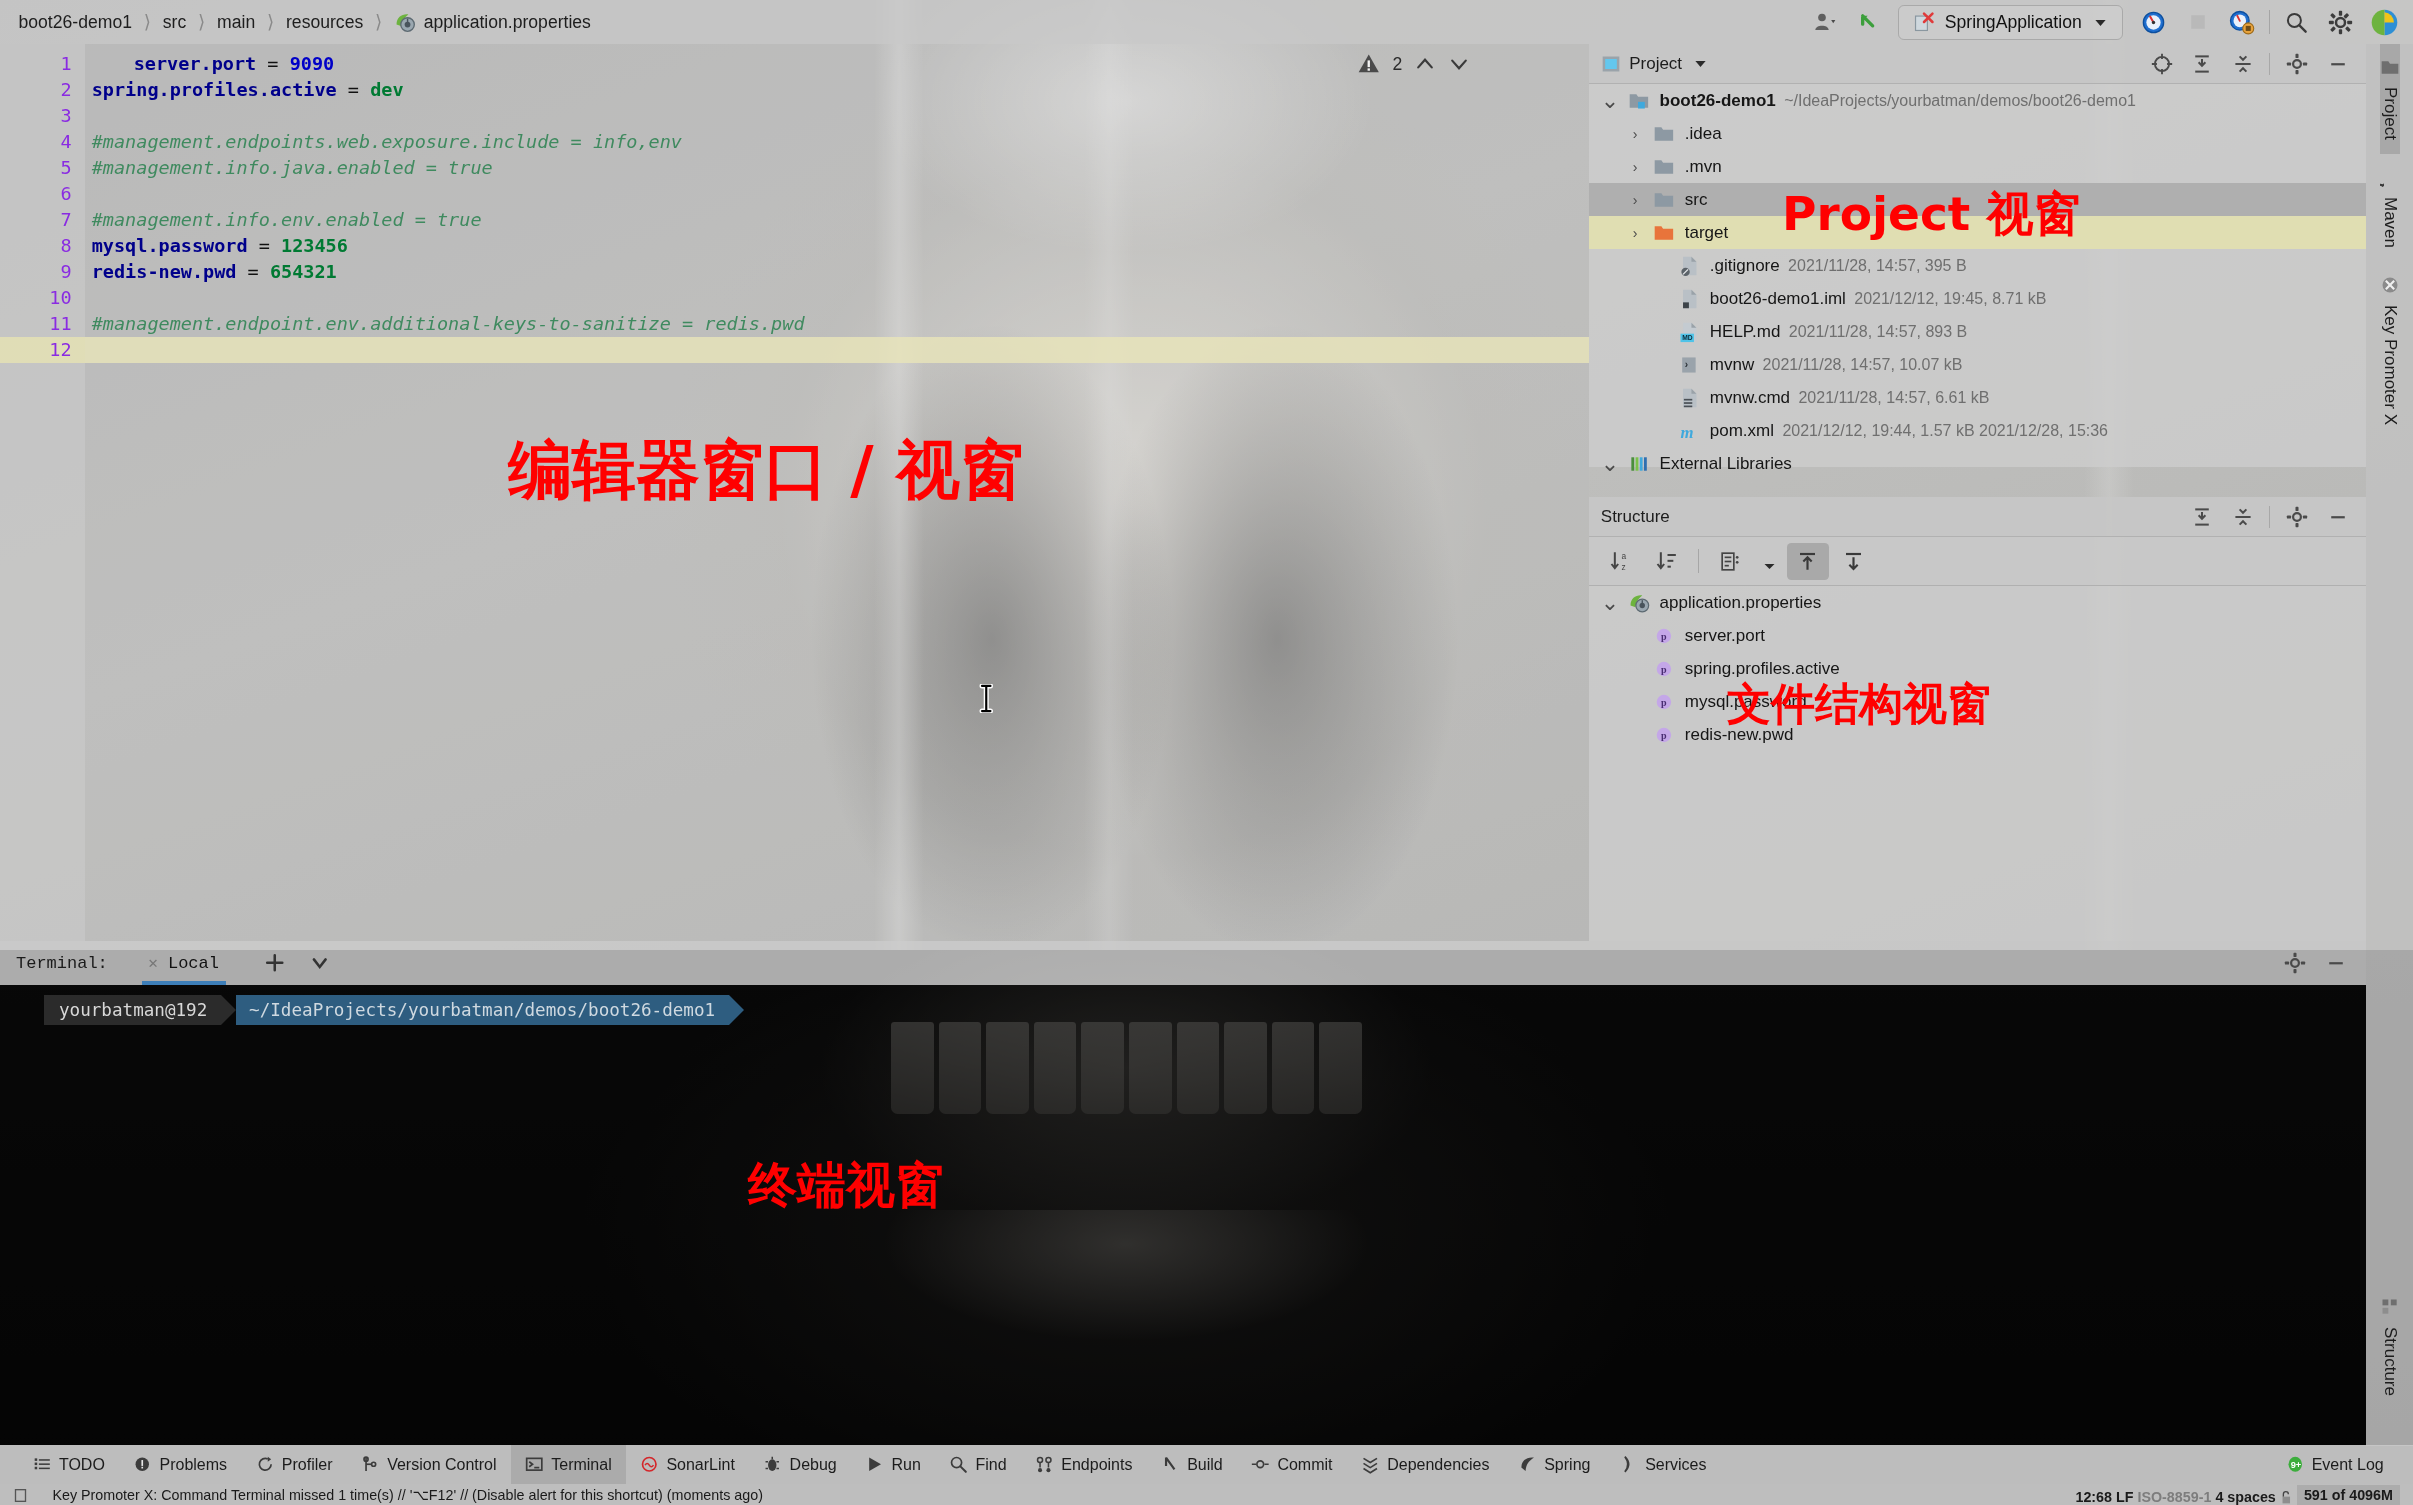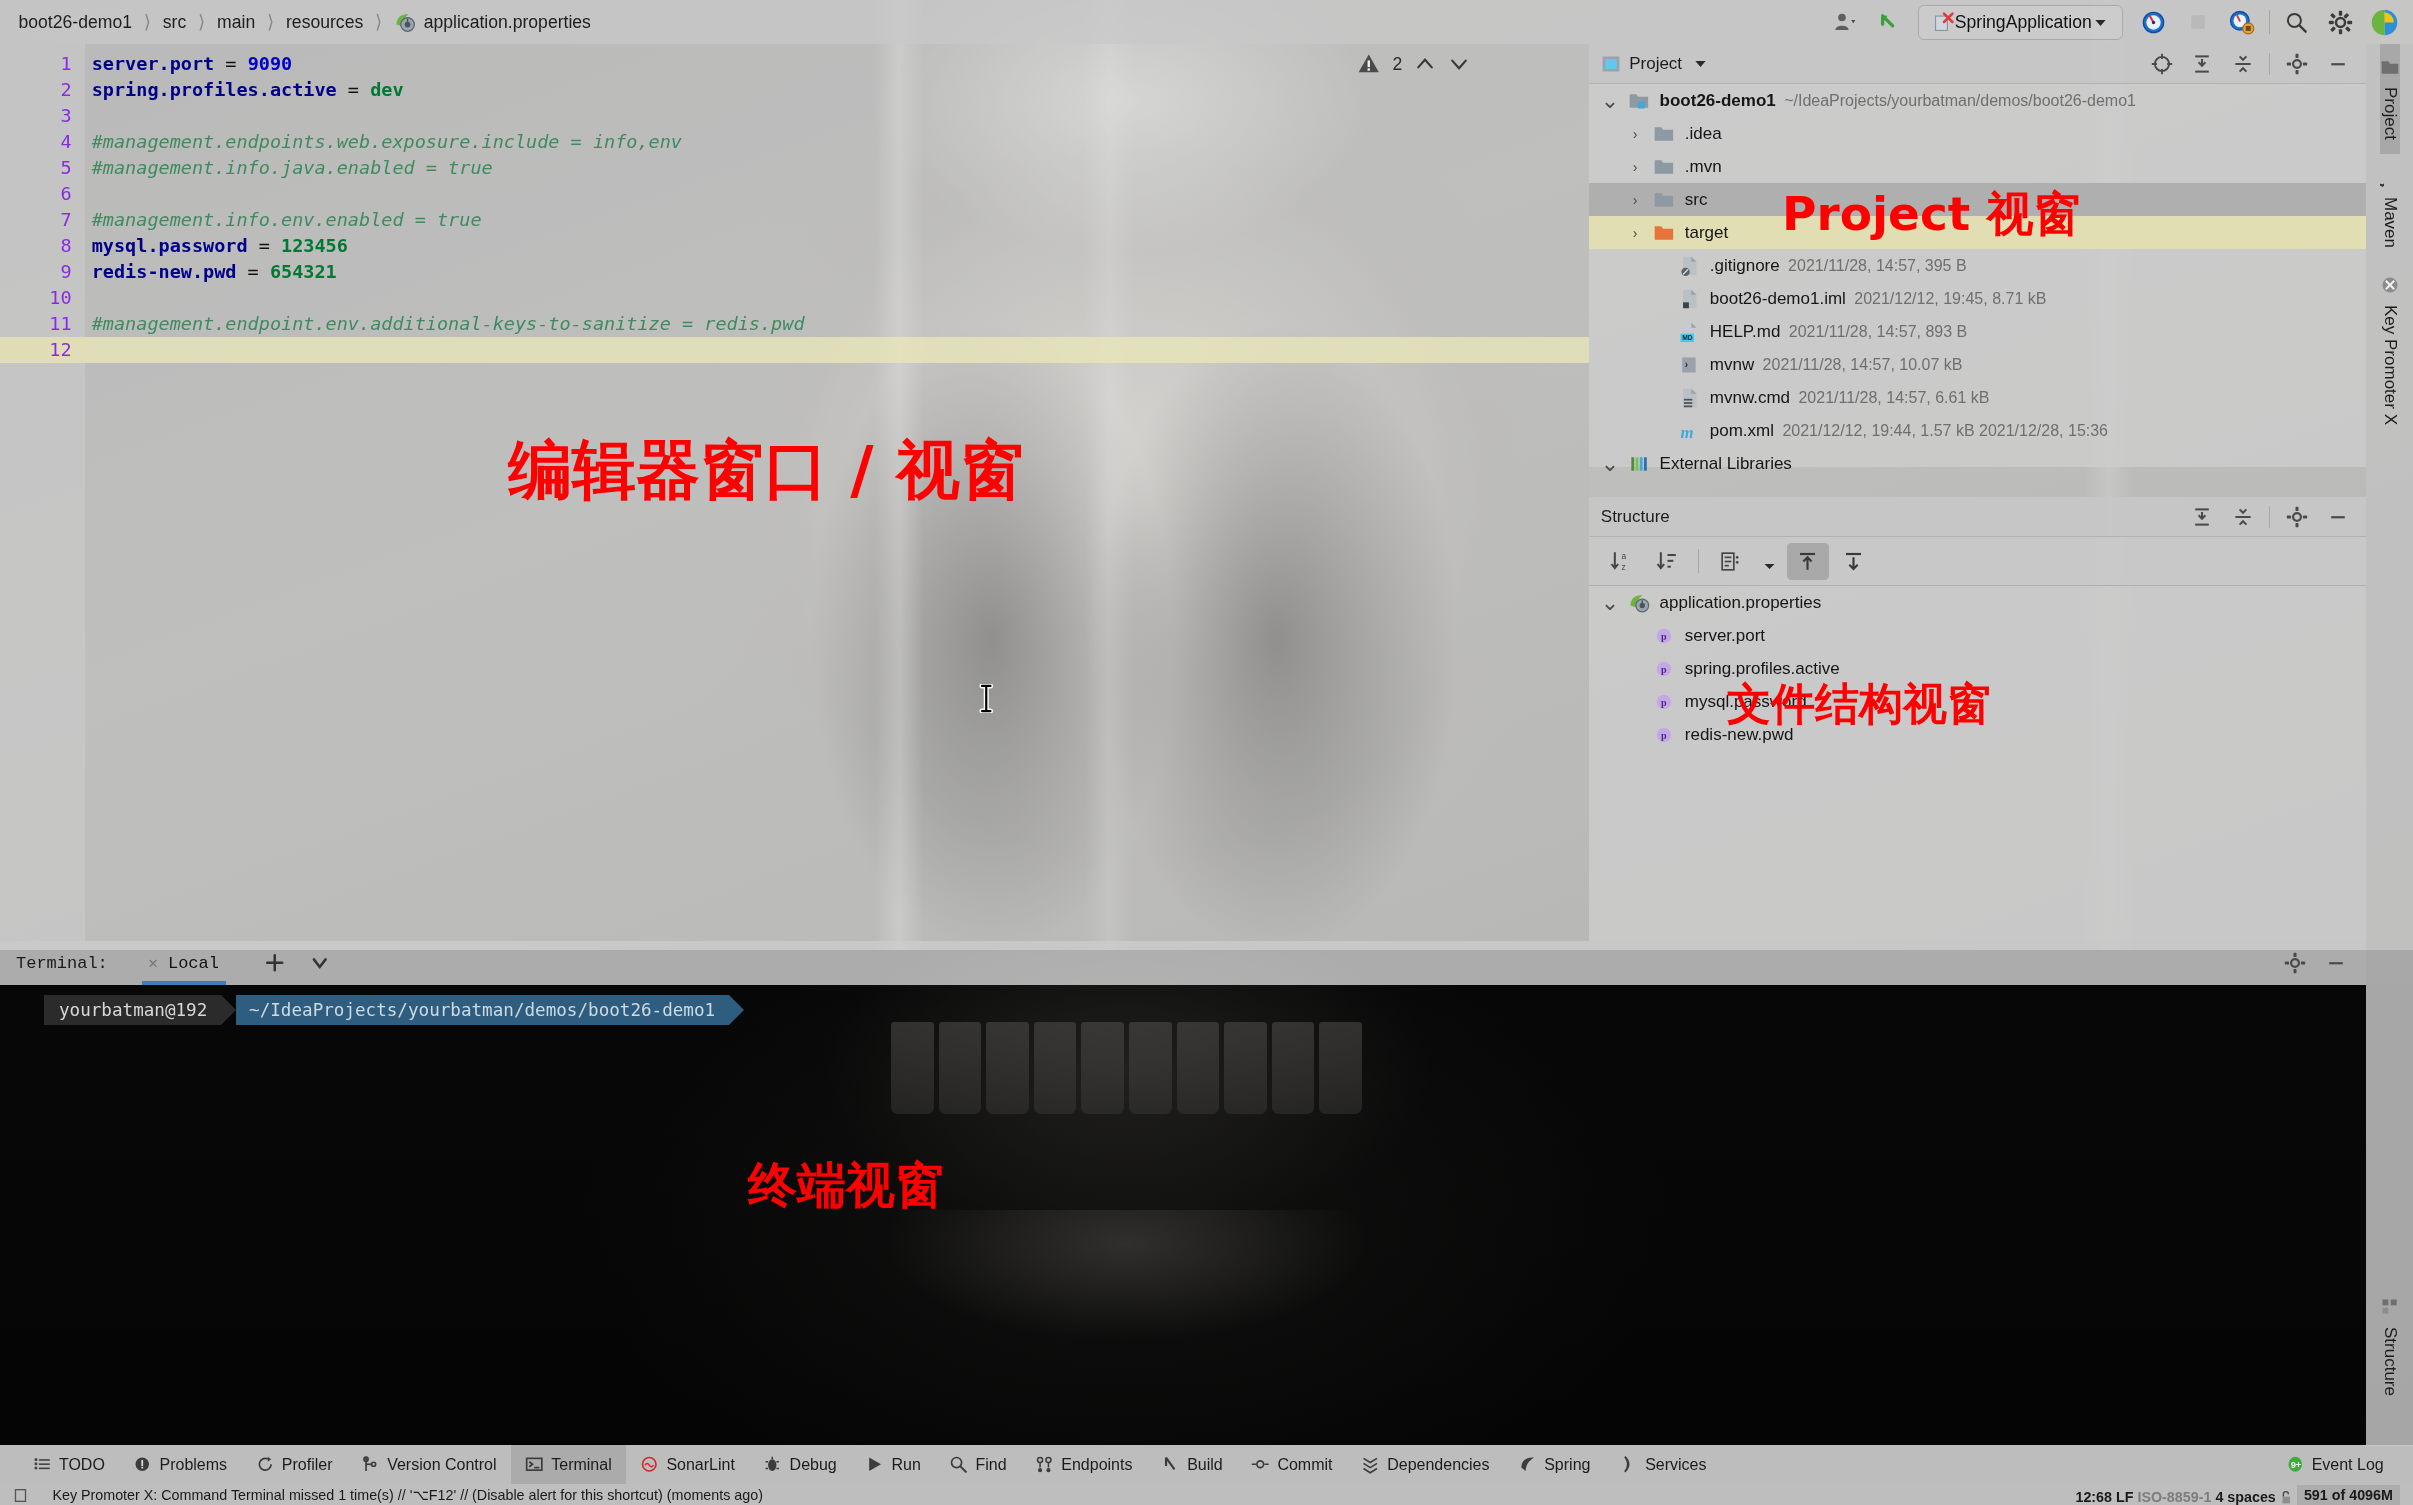--- a/index.html
+++ b/index.html
@@ -49,21 +49,21 @@
   .crumb-sep { color:#8a8a8a; font-size:18.5px; margin:0 11.8px; }
   .crumb-icon { display:inline-block; width:22px; height:22px; margin-right:7.6px; vertical-align:-4.2px; }
 
   
   #top-toolbar {
     position:absolute; right:6.7px; top:0; height:44px;
     display:flex; align-items:center; gap:0; z-index:6;
   }
   .tb-btn { width:44px; height:39px; display:flex; align-items:center; justify-content:center; cursor:default; }
   .runcfg {
-    display:flex; align-items:center; height:35px; padding:0 13.4px;
+    display:flex; align-items:center; gap:10px; height:35px; padding:0 13.4px;
     border:0.8px solid #a9a9a9; border-radius:5.9px; background:rgba(208,208,208,.55);
     font-size:17.6px; color:#111; margin:0 8.4px;
   }
   .tb-div { width:0.8px; height:23.5px; background:#a5a5a5; margin:0 5px; }
 
   
   #editor-area { position:absolute; left:0; top:44px; width:1589px; height:897px; z-index:4; }
   #gutter {
     position:absolute; left:0; top:0; width:85px; height:897px;
     background:rgba(199,199,199,.72);
@@ -339,21 +339,21 @@
         <div class="lineno" style="top: 137px;">6</div>
         <div class="lineno" style="top: 163px;">7</div>
         <div class="lineno" style="top: 189px;">8</div>
         <div class="lineno" style="top: 215px;">9</div>
         <div class="lineno" style="top: 241px;">10</div>
         <div class="lineno" style="top: 267px;">11</div>
         <div class="caret-line-gutter" style="top: 293px;"></div>
         <div class="lineno" style="top: 293px;">12</div>
       </div>
     <div id="code-surface">
-        <div class="codeline" style="top: 6.7px;"><span class="tok-key">server.port</span><span class="tok-eq"> = </span><span class="tok-num">9090</span></div>
+        <div class="codeline" style="top: 6.7px; margin-left: 42px;"><span class="tok-key">server.port</span><span class="tok-eq"> = </span><span class="tok-num">9090</span></div>
         <div class="codeline" style="top: 33px;"><span class="tok-key">spring.profiles.active</span><span class="tok-eq"> = </span><span class="tok-val">dev</span></div>
         <div class="codeline" style="top: 59px;"></div>
         <div class="codeline" style="top: 85px;"><span class="tok-cmt">#management.endpoints.web.exposure.include = info,env</span></div>
         <div class="codeline" style="top: 111px;"><span class="tok-cmt">#management.info.java.enabled = true</span></div>
         <div class="codeline" style="top: 137px;"></div>
         <div class="codeline" style="top: 163px;"><span class="tok-cmt">#management.info.env.enabled = true</span></div>
         <div class="codeline" style="top: 189px;"><span class="tok-key">mysql.password</span><span class="tok-eq"> = </span><span class="tok-val">123456</span></div>
         <div class="codeline" style="top: 215px;"><span class="tok-key">redis-new.pwd</span><span class="tok-eq"> = </span><span class="tok-val">654321</span></div>
         <div class="codeline" style="top: 241px;"></div>
         <div class="codeline" style="top: 267px;"><span class="tok-cmt">#management.endpoint.env.additional-keys-to-sanitize = redis.pwd</span></div>

